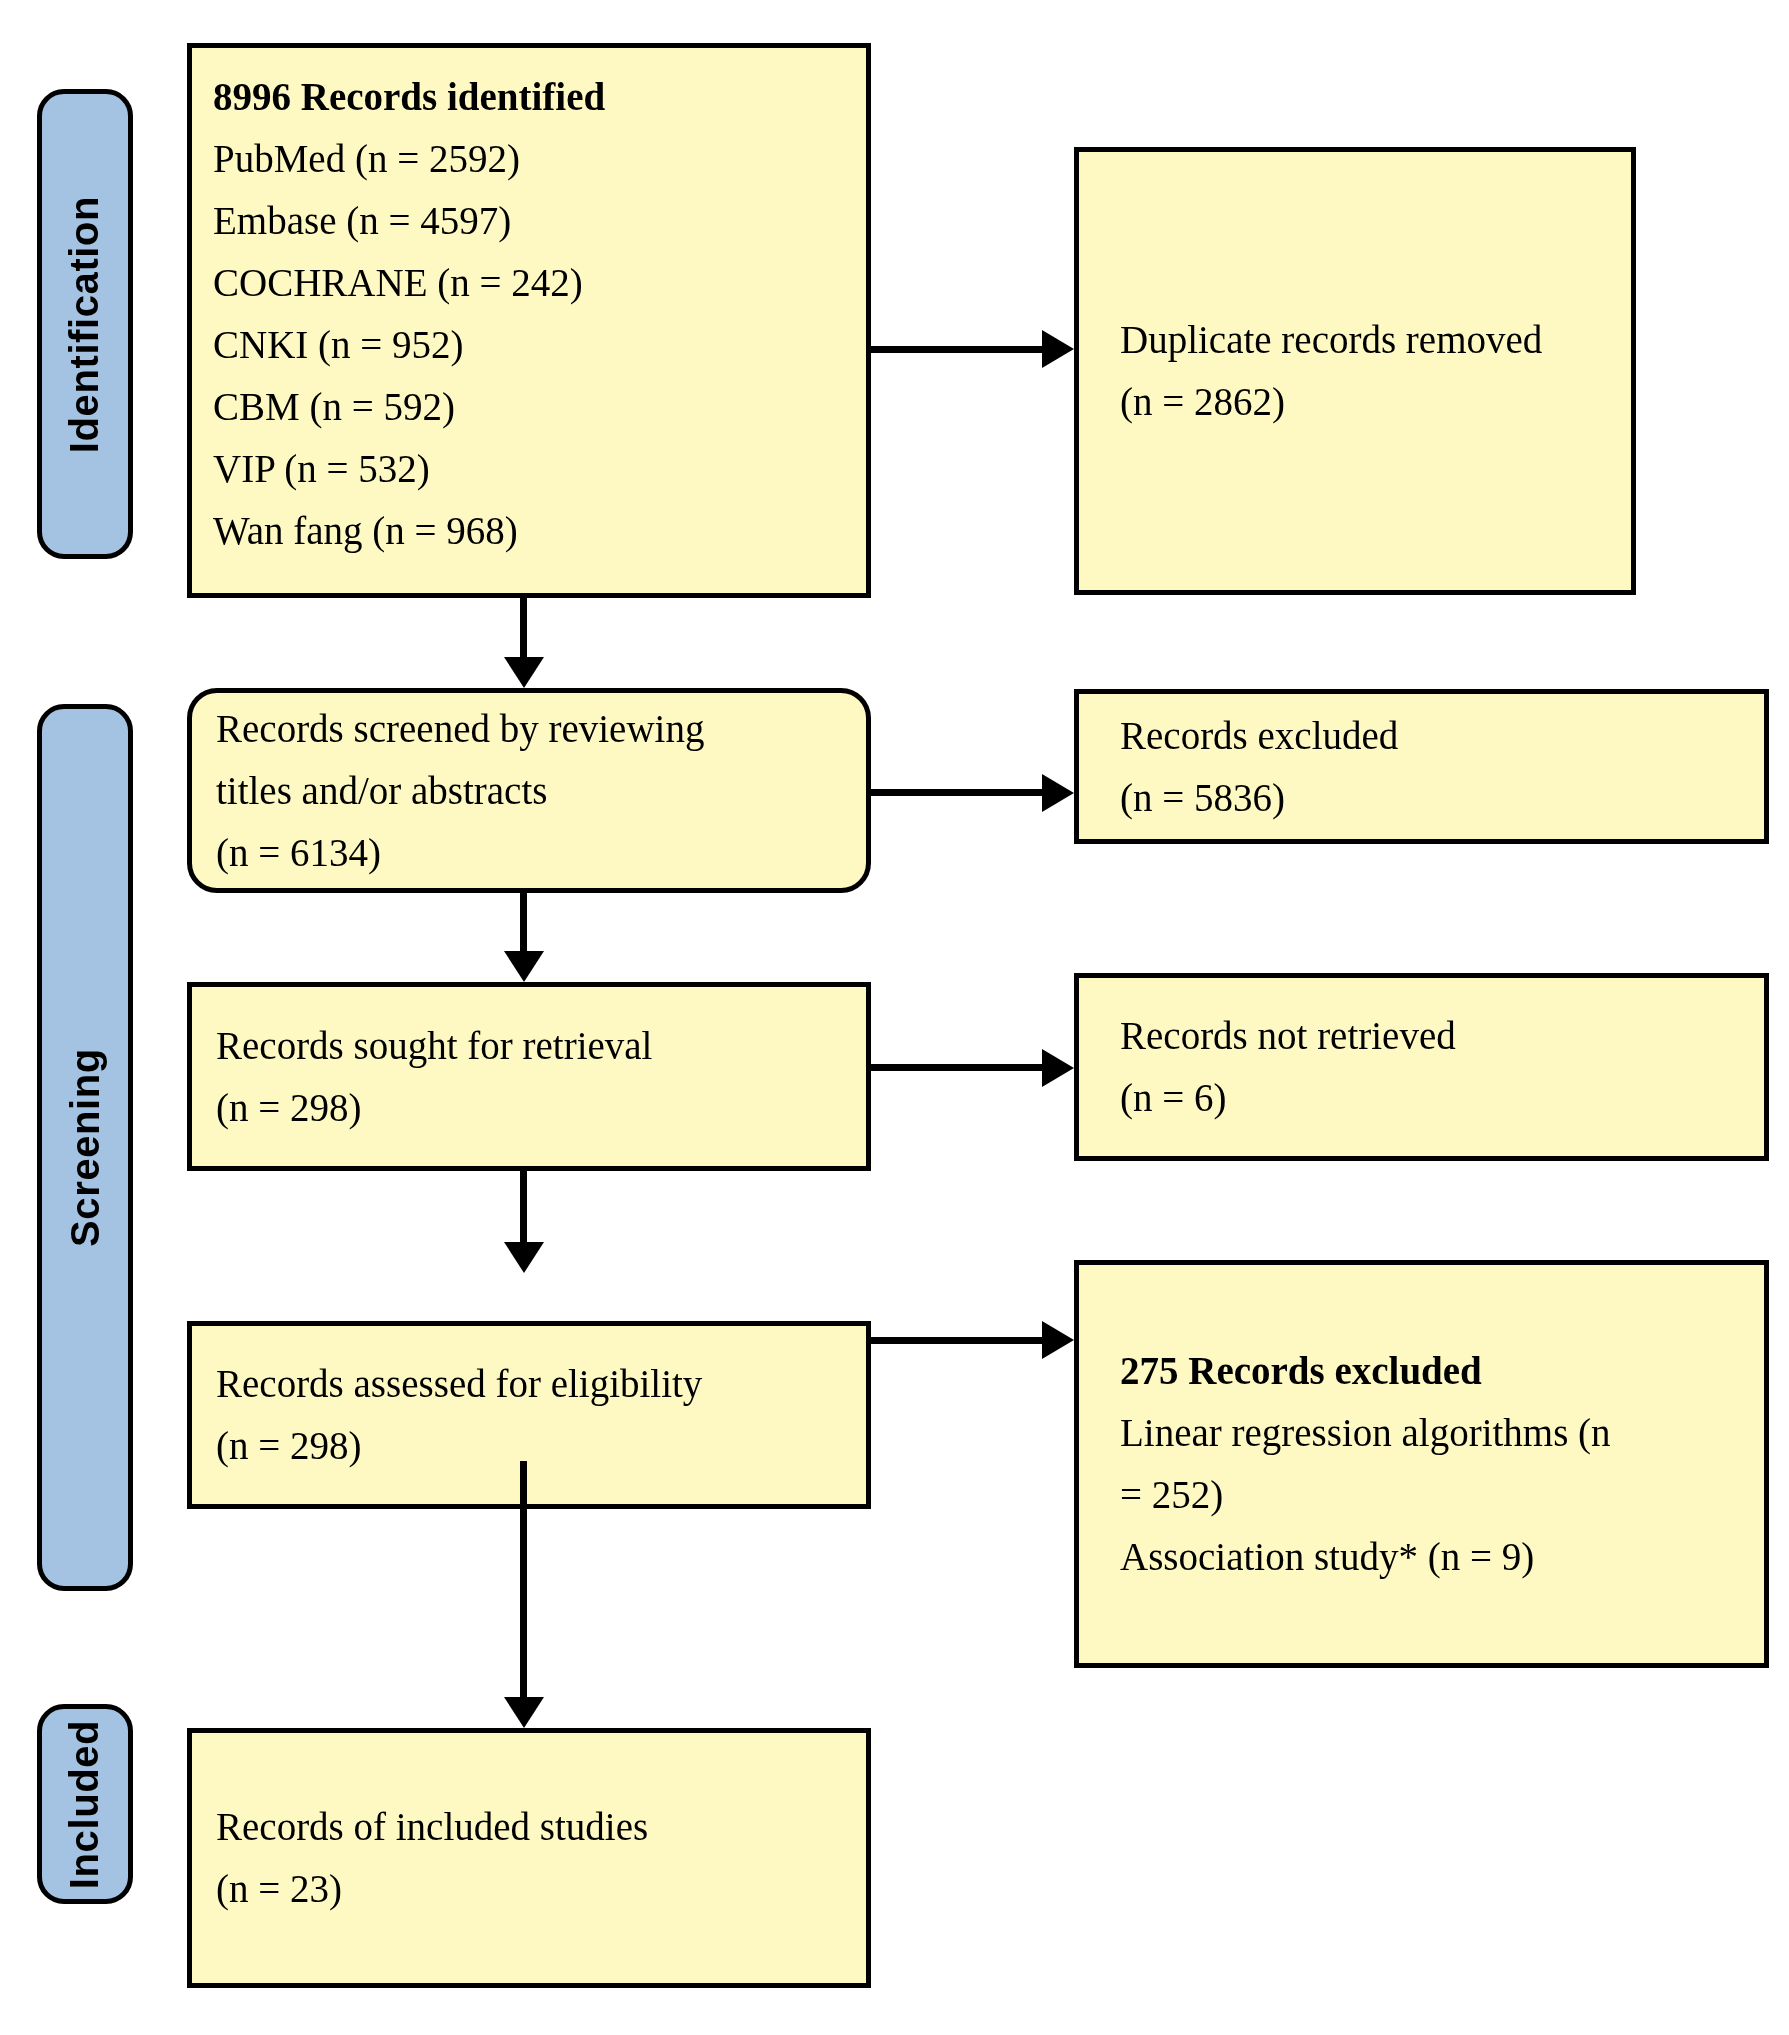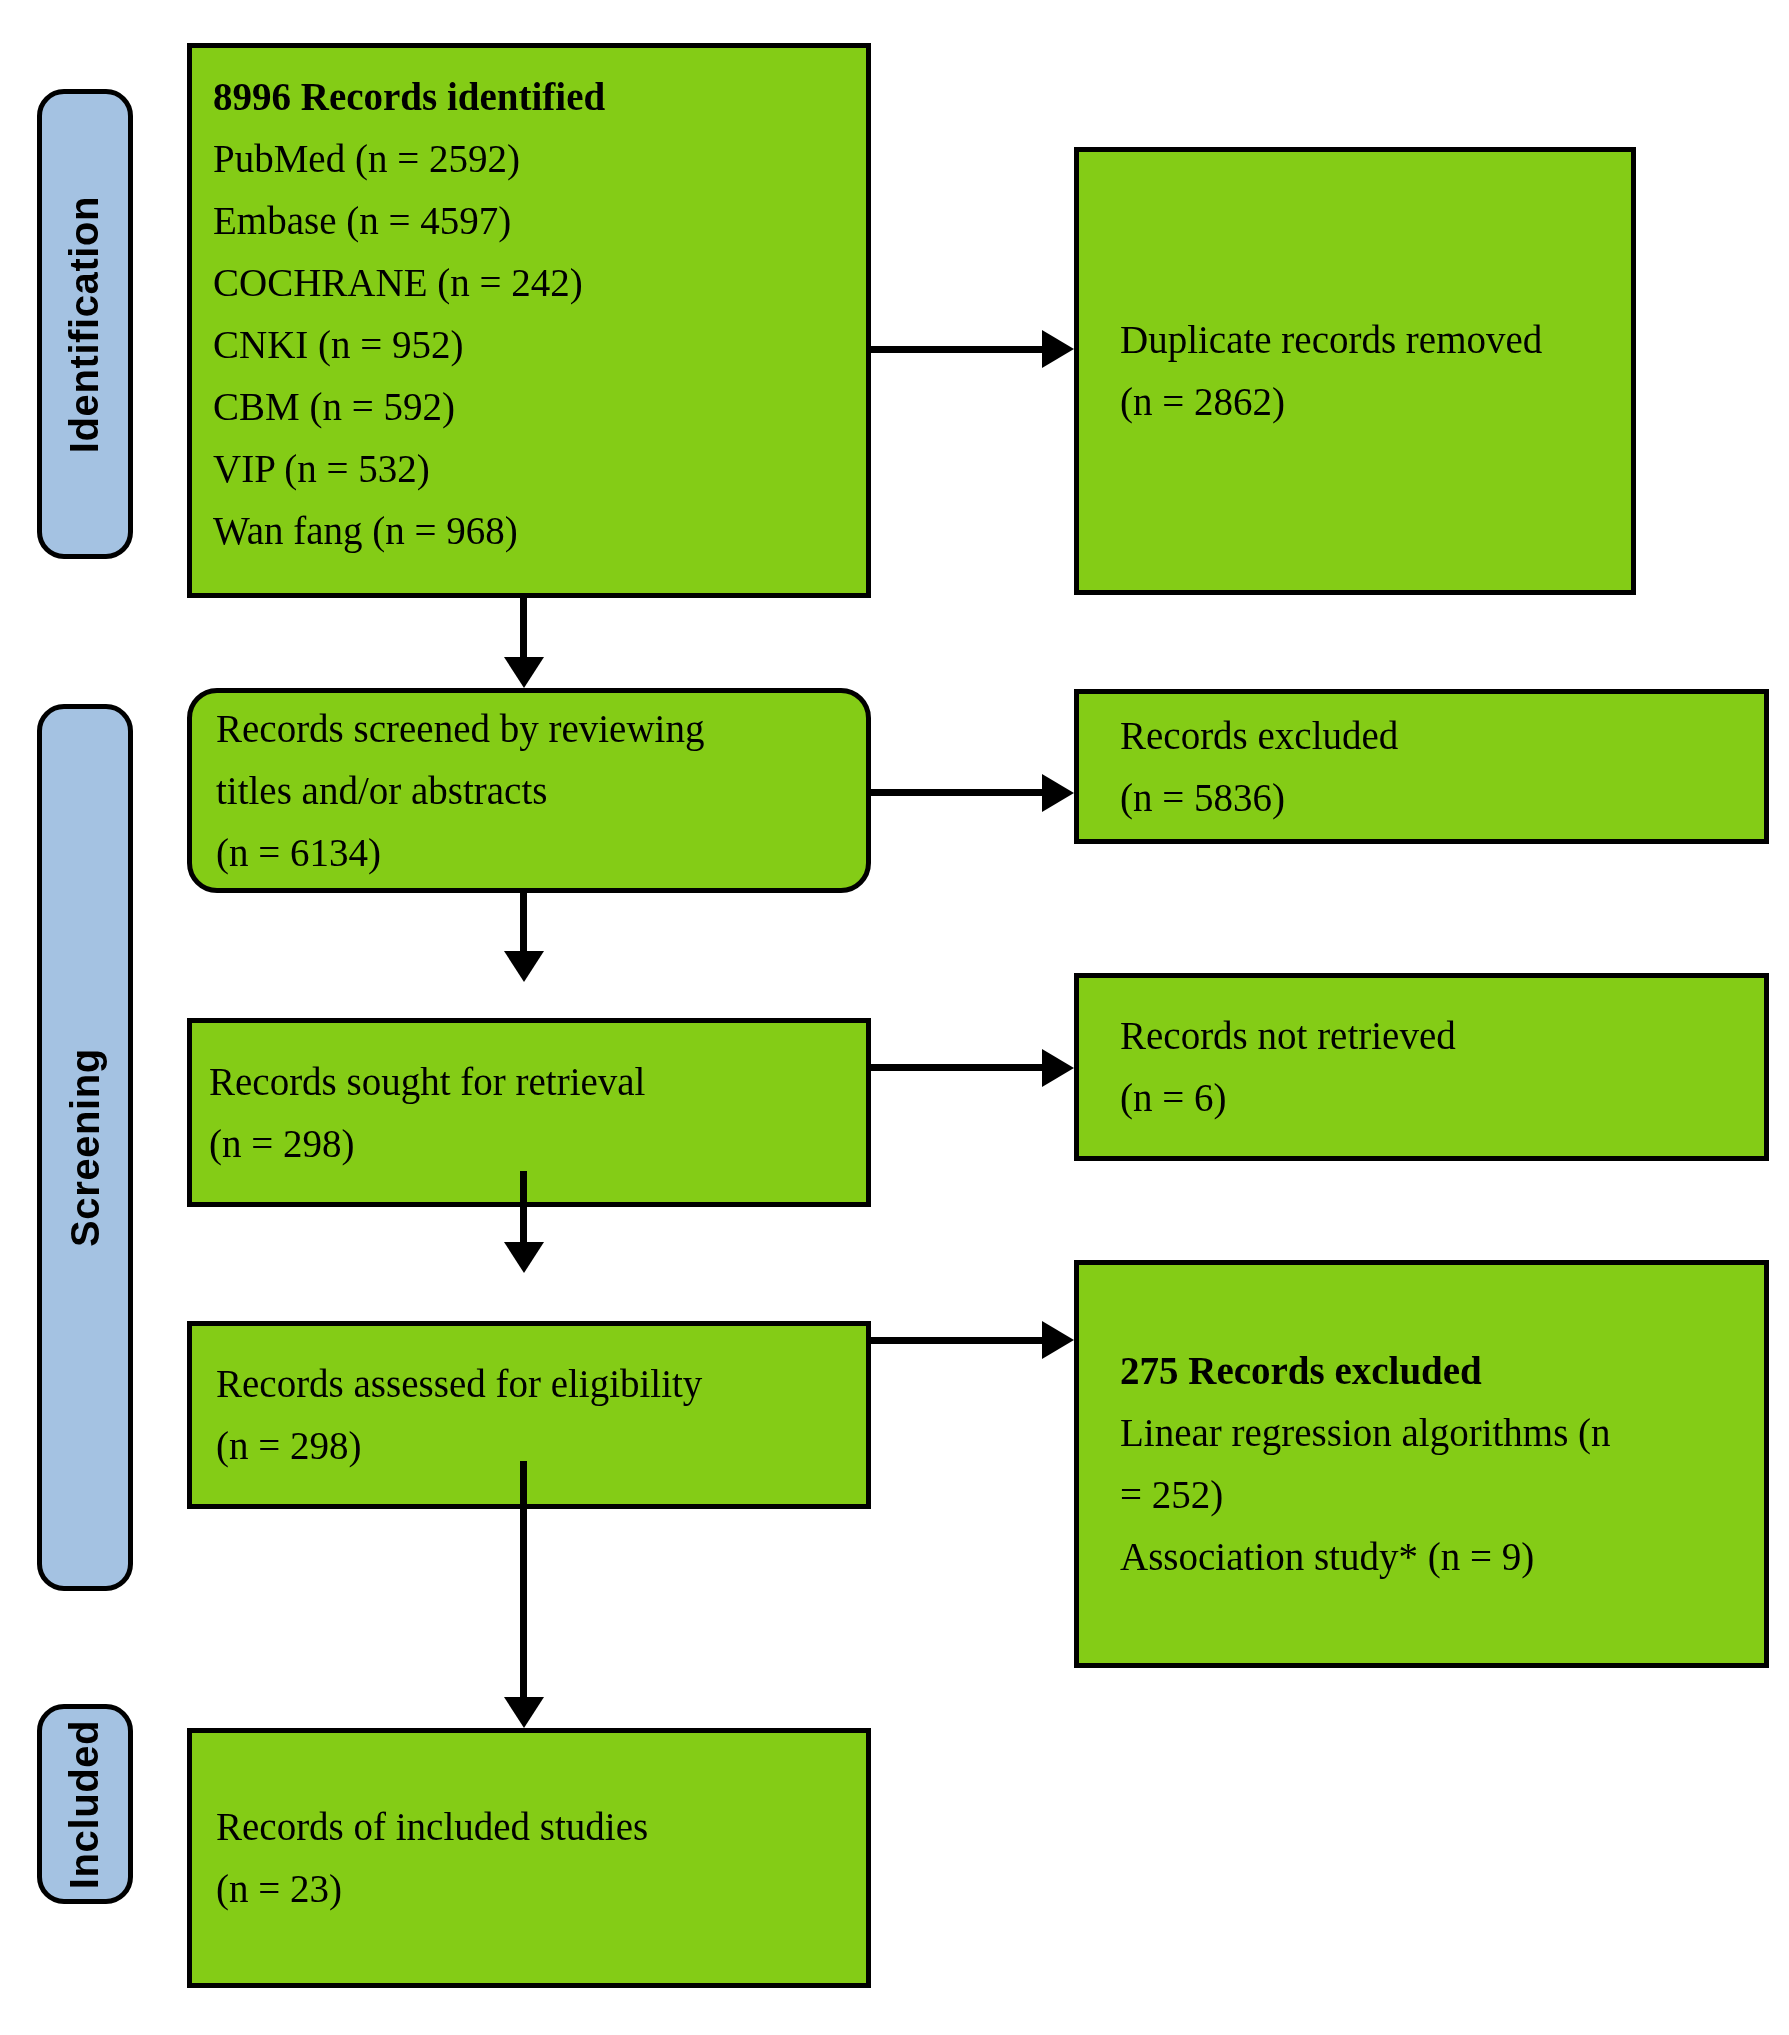--- a/index.html
+++ b/index.html
@@ -10,21 +10,21 @@
   #canvas {
     position: relative;
     width: 1790px;
     height: 2035px;
     background: #ffffff;
     font-family: "Liberation Serif", serif;
     color: #000000;
   }
   .box {
     position: absolute;
-    background: #84cc16;
+    background: #fef9c3;
     border: 5.3px solid #000000;
     box-sizing: border-box;
     display: flex;
     flex-direction: column;
     justify-content: center;
     font-size: 39px;
     line-height: 62px;
   }
   .box.toppad {
     justify-content: flex-start;
@@ -96,21 +96,21 @@
     <div class="line">VIP (n = 532)</div>
     <div class="line">Wan fang (n = 968)</div>
   </div>
 
   <div class="box" style="left:187px; top:688px; width:684px; height:205px; padding-left:24px;border-radius:30px;">
     <div class="line">Records screened by reviewing</div>
     <div class="line">titles and/or abstracts</div>
     <div class="line">(n = 6134)</div>
   </div>
 
-  <div class="box" style="left:187px; top:1018px; width:684px; height:189px; padding-left:17px;">
+  <div class="box" style="left:187px; top:982px; width:684px; height:189px; padding-left:24px;">
     <div class="line">Records sought for retrieval</div>
     <div class="line">(n = 298)</div>
   </div>
 
   <div class="box" style="left:187px; top:1273px; width:684px; height:188px; padding-left:24px;margin-top:48px;">
     <div class="line">Records assessed for eligibility</div>
     <div class="line">(n = 298)</div>
   </div>
 
   <div class="box" style="left:187px; top:1728px; width:684px; height:260px; padding-left:24px;">

